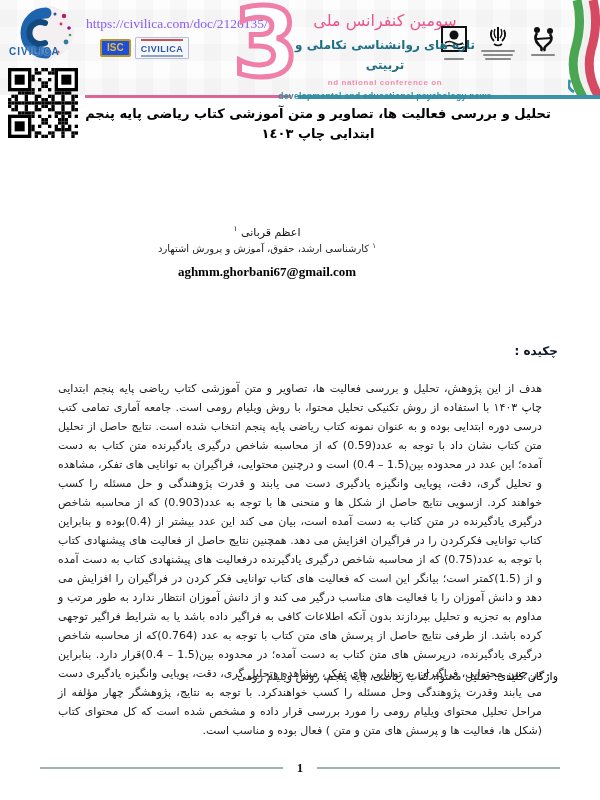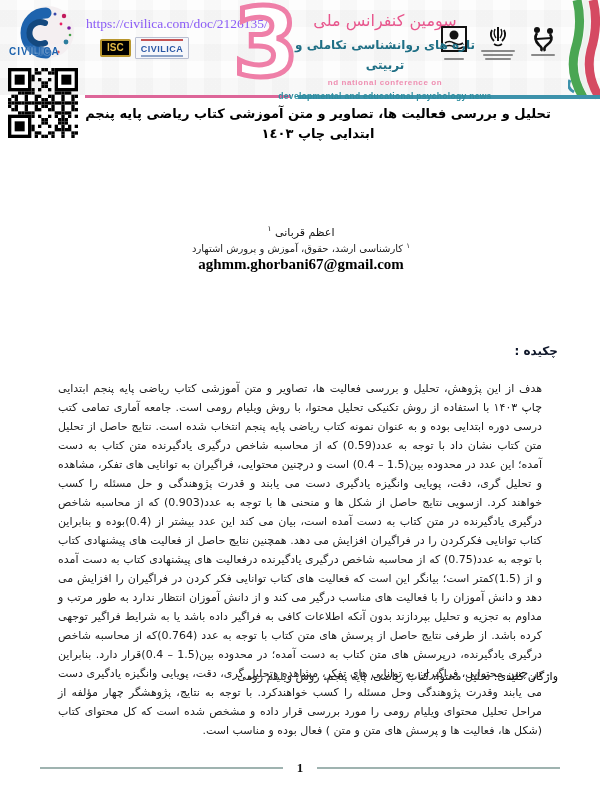--- a/index.html
+++ b/index.html
@@ -15,21 +15,21 @@
 
   .civ-logo{position:absolute;left:6px;top:4px;width:70px;height:60px;}
   .civ-logo-text{position:absolute;left:9px;top:46px;font-size:10px;font-weight:bold;
     color:#1e63ad;letter-spacing:1px;font-family:"Liberation Sans",sans-serif;
     text-shadow:0 0 2px #fff;}
 
   .doc-url{position:absolute;left:86px;top:16px;font-family:"Liberation Serif",serif;
     font-size:13.5px;color:#8b5cf6;}
 
   .badges{position:absolute;left:100px;top:37px;display:flex;gap:4px;align-items:center;}
-  .isc-badge{display:inline-block;background:#000000;color:#e3ba45;border:2px solid #b8962e;
+  .isc-badge{display:inline-block;background:#1d4ed8;color:#e3ba45;border:2px solid #b8962e;
     font-family:"Liberation Sans",sans-serif;font-weight:bold;font-size:10px;
     padding:1px 5px;border-radius:2px;line-height:12px;}
   .civ-badge{display:inline-block;background:#f6f7fb;border:1px solid #b9bfd1;
     padding:1px 5px;line-height:10px;text-align:center;border-radius:1px;}
   .civ-badge .tiny-top{display:block;height:2px;width:100%;background:#c65353;margin-bottom:1px;}
   .civ-badge .label{font-family:"Liberation Sans",sans-serif;font-weight:bold;
     font-size:9px;color:#2a57a5;letter-spacing:0.5px;}
   .civ-badge .tiny-bottom{display:block;height:2px;width:100%;background:#8da3c7;margin-top:1px;}
 
   .big-digit{position:absolute;left:216px;top:-6px;width:100px;height:100px;
@@ -53,27 +53,27 @@
   .rule-pink{position:absolute;left:85px;top:95px;width:206px;height:3px;background:#dd6699;}
   .rule-teal{position:absolute;left:298px;top:95px;width:302px;height:4px;background:#3d92ab;}
 
   .qr{position:absolute;left:8px;top:68px;width:70px;height:70px;}
 
   
   .doc-title{position:absolute;left:70px;right:34px;top:104px;margin:0;
     direction:rtl;text-align:center;font-size:13px;font-weight:bold;color:#000;
     line-height:20px;}
 
-  .authors{position:absolute;left:0;top:224px;width:534px;text-align:center;direction:rtl;padding-left:34px;}
+  .authors{position:absolute;left:0;top:224px;width:534px;text-align:center;direction:rtl;}
   .author-name{font-size:11px;color:#111;}
   .author-name sup{font-size:7.5px;}
   .affiliation{font-size:10px;color:#222;margin-top:3px;}
   .affiliation sup{font-size:7px;}
-  .email{font-family:"Liberation Serif",serif;font-weight:600;font-size:15px;
-    color:#000;margin-top:2px;direction:ltr;text-align:center;}
+  .email{font-family:"Liberation Serif",serif;font-weight:600;font-size:13px;
+    color:#000;margin-top:10px;direction:ltr;text-align:center;}
 
   .abstract-label{position:absolute;right:42px;top:344px;direction:rtl;
     font-weight:bold;font-size:12px;color:#0f172a;}
   .abstract-text{position:absolute;left:42px;right:42px;top:363px;margin:16px;
     direction:rtl;text-align:justify;font-size:11px;line-height:19px;color:#1c1c1c;}
 
   .keywords{position:absolute;left:42px;right:42px;top:668px;margin:0;
     direction:rtl;text-align:right;font-size:11px;color:#1c1c1c;line-height:18px;}
   .keywords .kw-label{font-weight:normal;color:#000;}
 

